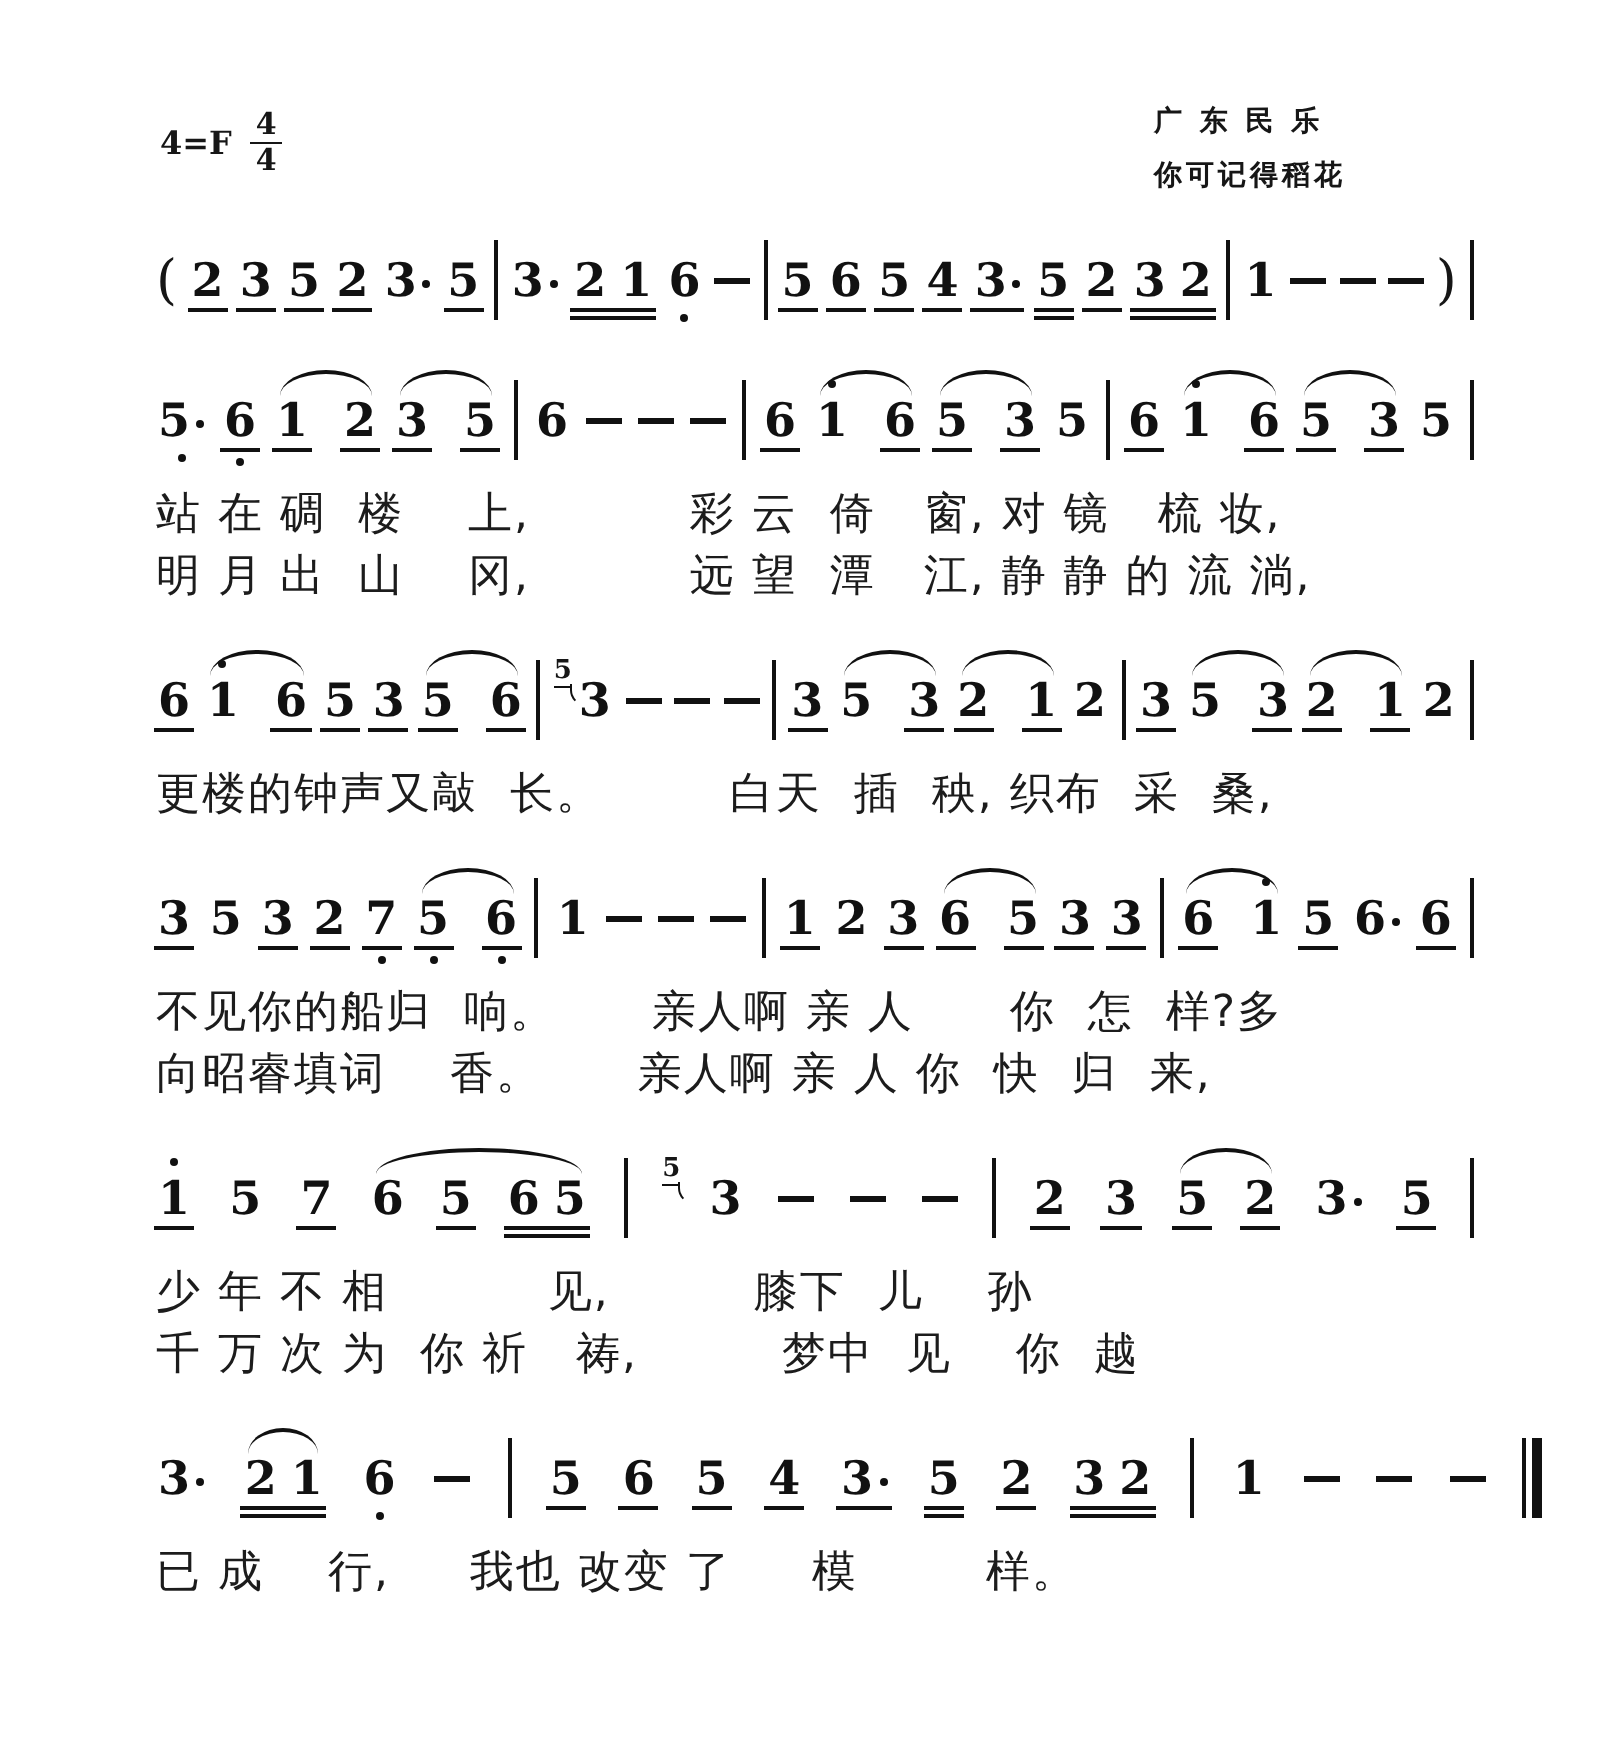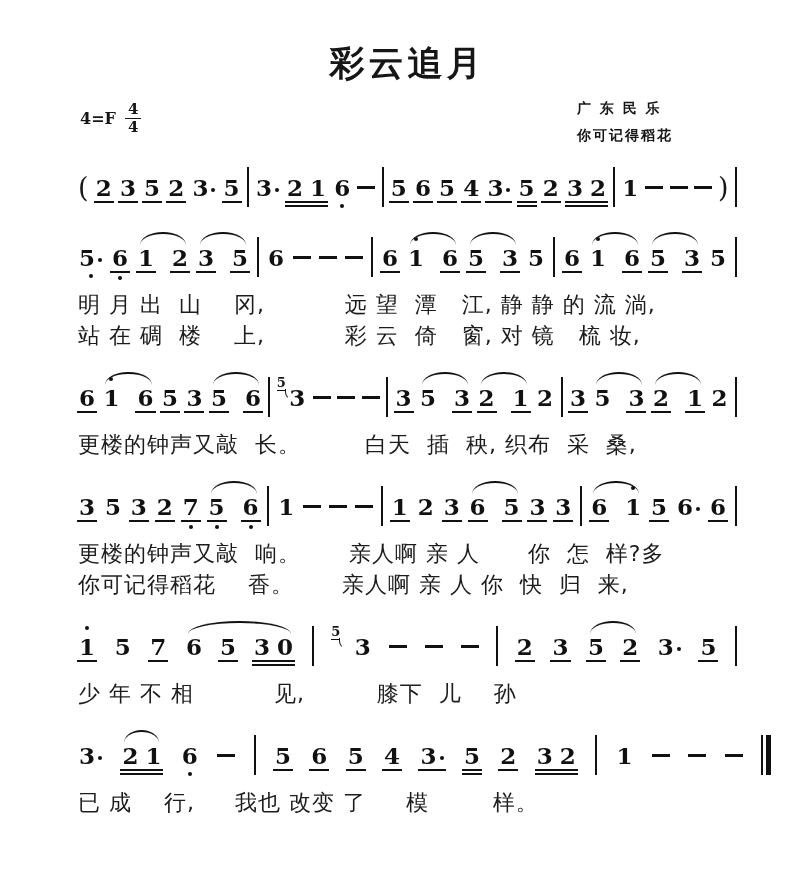--- a/index.html
+++ b/index.html
@@ -52,21 +52,20 @@
                 border-bottom-left-radius:8px;}
 
   
   .lyric-row{white-space:pre;font-size:22px;letter-spacing:1px;line-height:31px;
              color:#1c1c1c;font-family:"DejaVu Sans",sans-serif;}
 </style>
 </head>
 <body>
 
 <div class="page">
-  <h1 class="title">彩云追月</h1>
 
   <div class="meta-row">
     <div class="keysig">
       <span>4=F</span>
       <span class="meter">
         <span class="meter-top">4</span>
         <span>4</span>
       </span>
     </div>
     <div class="credits">
@@ -142,22 +141,22 @@
             <span class="note"><span class="n">1</span><span class="hidot"></span></span>
             <span class="note"><span class="n">6</span><span class="ul" style="bottom: -4px;"></span></span>
           </span>
           <span class="slur">
             <span class="note"><span class="n">5</span><span class="ul" style="bottom: -4px;"></span></span>
             <span class="note"><span class="n">3</span><span class="ul" style="bottom: -4px;"></span></span>
           </span>
           <span class="note"><span class="n">5</span></span>
           <span class="bar"></span>
         </div>
+        <div class="lyric-row">站 在 碉  楼    上,          彩 云  倚   窗, 对 镜   梳 妆,</div>
         <div class="lyric-row">明 月 出  山    冈,          远 望  潭   江, 静 静 的 流 淌,</div>
-        <div class="lyric-row">站 在 碉  楼    上,          彩 云  倚   窗, 对 镜   梳 妆,</div>
       </div>
       <div class="system">
         <div class="music-line">
           <span class="note"><span class="n">6</span><span class="ul" style="bottom: -4px;"></span></span>
           <span class="slur">
             <span class="note"><span class="n">1</span><span class="hidot"></span></span>
             <span class="note"><span class="n">6</span><span class="ul" style="bottom: -4px;"></span></span>
           </span>
           <span class="note"><span class="n">5</span><span class="ul" style="bottom: -4px;"></span></span>
           <span class="note"><span class="n">3</span><span class="ul" style="bottom: -4px;"></span></span>
@@ -226,51 +225,52 @@
           <span class="bar"></span>
           <span class="slur">
             <span class="note"><span class="n">6</span><span class="ul" style="bottom: -4px;"></span></span>
             <span class="note"><span class="n">1</span><span class="hidot"></span></span>
           </span>
           <span class="note"><span class="n">5</span><span class="ul" style="bottom: -4px;"></span></span>
           <span class="note"><span class="n">6</span><span class="augdot"></span></span>
           <span class="note"><span class="n">6</span><span class="ul" style="bottom: -4px;"></span></span>
           <span class="bar"></span>
         </div>
-        <div class="lyric-row">更楼的钟声又敲  响。      亲人啊 亲 人      你  怎  样?多</div>
-        <div class="lyric-row">你可记得稻花    香。      亲人啊 亲 人 你  快  归  来,</div>
+        <div class="lyric-row">不见你的船归  响。      亲人啊 亲 人      你  怎  样?多</div>
+        <div class="lyric-row">向昭睿填词    香。      亲人啊 亲 人 你  快  归  来,</div>
       </div>
       <div class="system">
         <div class="music-line">
           <span class="note"><span class="n">1</span><span class="ul" style="bottom: -4px;"></span><span class="hidot"></span></span>
           <span class="note"><span class="n">5</span></span>
           <span class="note"><span class="n">7</span><span class="ul" style="bottom: -4px;"></span></span>
           <span class="slur">
             <span class="note"><span class="n">6</span></span>
             <span class="note"><span class="n">5</span><span class="ul" style="bottom: -4px;"></span></span>
-            <span class="note"><span class="n beam">30</span><span class="ul" style="bottom: -4px;"></span><span class="ul" style="bottom: -8px;"></span></span>
+            <span class="note"><span class="n beam">65</span><span class="ul" style="bottom: -4px;"></span><span class="ul" style="bottom: -8px;"></span></span>
           </span>
           <span class="bar"></span>
           <span class="grace">5</span>
           <span class="note"><span class="n">3</span></span>
           <span class="dash"></span>
           <span class="dash"></span>
           <span class="dash"></span>
           <span class="bar"></span>
           <span class="note"><span class="n">2</span><span class="ul" style="bottom: -4px;"></span></span>
           <span class="note"><span class="n">3</span><span class="ul" style="bottom: -4px;"></span></span>
           <span class="slur">
             <span class="note"><span class="n">5</span><span class="ul" style="bottom: -4px;"></span></span>
             <span class="note"><span class="n">2</span><span class="ul" style="bottom: -4px;"></span></span>
           </span>
           <span class="note"><span class="n">3</span><span class="augdot"></span></span>
           <span class="note"><span class="n">5</span><span class="ul" style="bottom: -4px;"></span></span>
           <span class="bar"></span>
         </div>
         <div class="lyric-row">少 年 不 相          见,         膝下  儿    孙</div>
+        <div class="lyric-row">千 万 次 为  你 祈   祷,         梦中  见    你  越</div>
       </div>
       <div class="system">
         <div class="music-line">
           <span class="note"><span class="n">3</span><span class="augdot"></span></span>
           <span class="slur">
             <span class="note"><span class="n beam">21</span><span class="ul" style="bottom: -4px;"></span><span class="ul" style="bottom: -8px;"></span></span>
           </span>
           <span class="note"><span class="n">6</span><span class="lodot" style="bottom: -9px;"></span></span>
           <span class="dash"></span>
           <span class="bar"></span>

